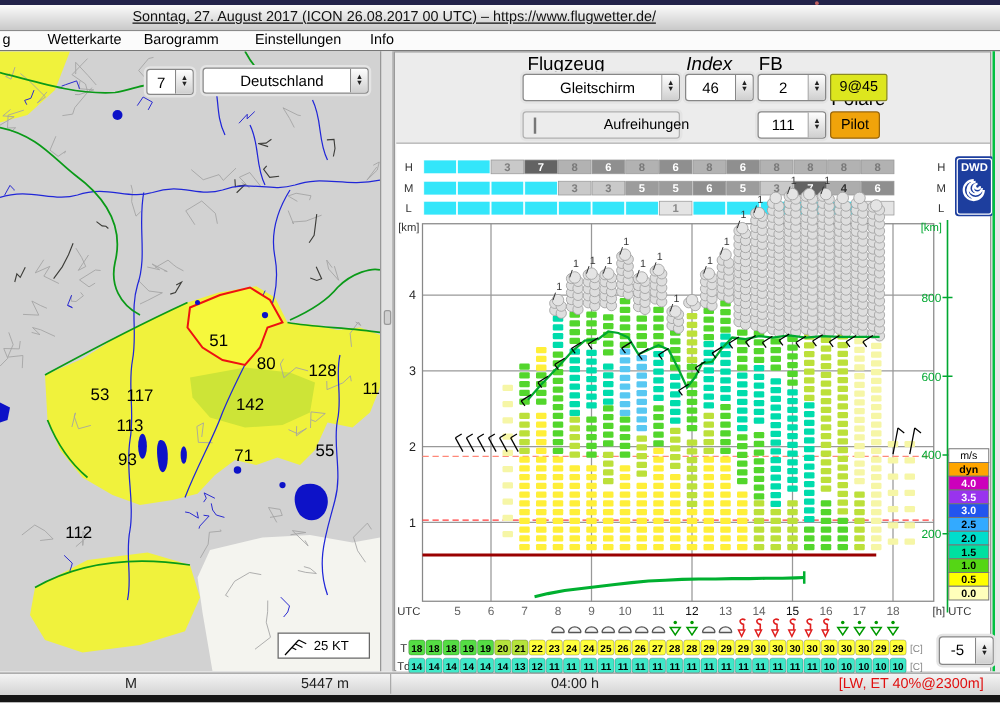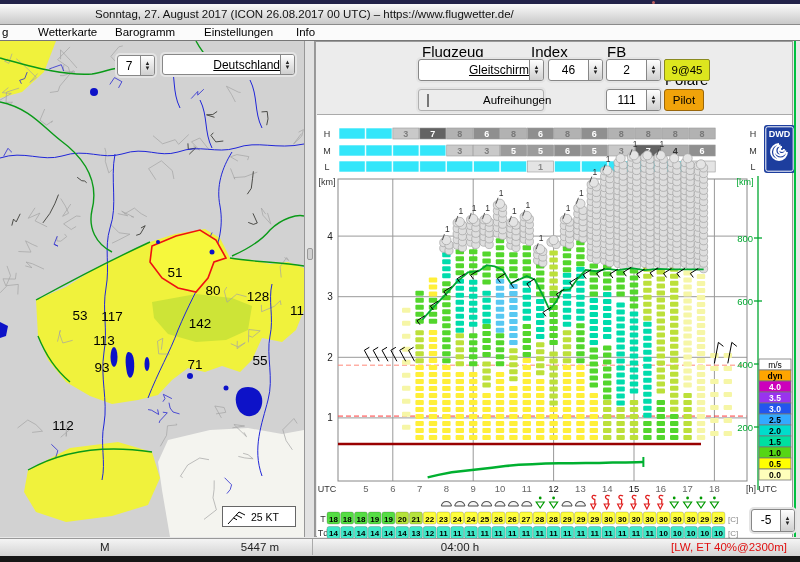--- a/index.html
+++ b/index.html
@@ -3,21 +3,21 @@
 <meta charset="utf-8">
 <style>
   html,body{margin:0;padding:0;}
   .screen{position:relative;width:800px;height:562px;background:#e8e8e8;
     font-family:"Liberation Sans",sans-serif;overflow:hidden;-webkit-font-smoothing:antialiased;}
   .abs{position:absolute;}
   .top-strip{left:0;top:0;width:800px;height:4px;background:#23234a;}
   .top-dot{left:652;top:1px;width:3px;height:3px;border-radius:50%;background:#c06060;}
   .titlebar{left:0;top:4px;width:800px;height:20px;
     background:linear-gradient(#fbfbfb,#c9c9c9);border-bottom:1px solid #8a8a8a;}
-  .title-text{left:95px;top:4px;height:37px;line-height:20px;font-size:11.5px;color:#111;}
+  .title-text{left:106px;top:4px;height:37px;line-height:20px;font-size:11.5px;color:#111;text-decoration:underline;}
   .menubar{left:0;top:25px;width:800px;height:15px;background:#fbfbfb;border-bottom:1px solid #777;}
   .mi{top:25px;height:15px;line-height:14px;font-size:11.5px;color:#000;}
   .mi0{left:2px}.mi1{left:38px}.mi2{left:115px}.mi3{left:204px}.mi4{left:296px}
   .map-panel{left:0;top:41px;width:304px;height:496px;background:#d2d2d2;overflow:hidden;}
   .divider{left:304px;top:41px;width:11px;height:496px;background:#e2e2e2;
     border-left:1px solid #979797;border-right:1px solid #979797;box-sizing:border-box;}
   .grip{left:307px;top:248px;width:4px;height:10px;border:1px solid #9a9a9a;border-radius:2px;background:#d0d0d0;}
   .right-panel{left:315px;top:41px;width:478px;height:496px;background:#ececec;
     border:1px solid #9a9a9a;box-sizing:border-box;}
   .chart-bg{left:1px;top:72px;width:475px;height:422px;background:#ffffff;border-top:1px solid #aaa;}
@@ -27,21 +27,21 @@
     font-size:11.5px;color:#222;}
   .sb{top:538px;height:18px;line-height:18px;font-size:11.5px;color:#222;}
   .sb-sep{top:539px;width:1px;height:16px;background:#aaa;}
   .sb-warn{color:#e01010;}
   .bottom-strip{left:0;top:556px;width:800px;height:6px;background:#161616;}
   
   .ctl-label{font-size:15px;color:#000;height:12px;line-height:12px;}
   .spin,.dropdown{display:flex;background:#fff;border:1px solid #878787;border-radius:3px;
     box-shadow:0 0 0 2px #e4e4e4;box-sizing:border-box;}
   .spin .val{flex:1;text-align:center;font-size:12px;line-height:20px;color:#000;}
-  .dropdown .val{flex:1;text-align:right;padding-left:8px;font-size:12px;line-height:20px;color:#000;text-decoration:underline;}
+  .dropdown .val{flex:1;text-align:center;padding-left:8px;font-size:12px;line-height:20px;color:#000;}
   .stp{width:13px;border-left:1px solid #878787;background:linear-gradient(#fefefe,#cfcfcf);
     display:flex;flex-direction:column;align-items:center;justify-content:center;
     font-size:6px;line-height:5px;color:#222;border-radius:0 2px 2px 0;}
   .badge{background:#dde61e;border:1px solid #8a8a20;border-radius:2px;text-align:center;
     font-size:11.5px;line-height:20px;color:#000;box-sizing:border-box;}
   .btn-pilot{background:#f0a30a;border:1px solid #99660a;border-radius:3px;text-align:center;
     font-size:11.5px;line-height:20px;color:#000;box-sizing:border-box;}
   .groupbox{display:flex;align-items:center;background:#ececec;border:1px solid #b0b0b0;
     border-radius:3px;box-shadow:0 0 0 2px #e4e4e4;box-sizing:border-box;gap:48px;}
   .checkbox{width:11px;height:11px;background:#fff;border:1px solid #777;margin:0 6px 0 8px;}
@@ -209,21 +209,21 @@
       <span>25 KT</span>
     </div>
   </div>
 
   <div class="abs divider"></div>
   <div class="abs grip"></div>
 
   <div class="abs right-panel">
 
     <div class="abs ctl-label" style="left:106px;top:4px;">Flugzeug</div>
-    <div class="abs ctl-label" style="left:215px;top:4px;">Index</div>
+    <div class="abs ctl-label" style="left:233px;top:4px;font-style:italic;">Index</div>
     <div class="abs ctl-label" style="left:291px;top:4px;">FB</div>
     <div class="abs ctl-label" style="left:349px;top:4px;margin-top:28px;">Polare</div>
 
     <div class="abs dropdown" style="left:102px;top:17px;width:126px;height:22px;">
       <div class="val">Gleitschirm</div>
       <div class="stp">▲<br>▼</div>
     </div>
     <div class="abs spin" style="left:232px;top:17px;width:55px;height:22px;">
       <div class="val">46</div>
       <div class="stp">▲<br>▼</div>

